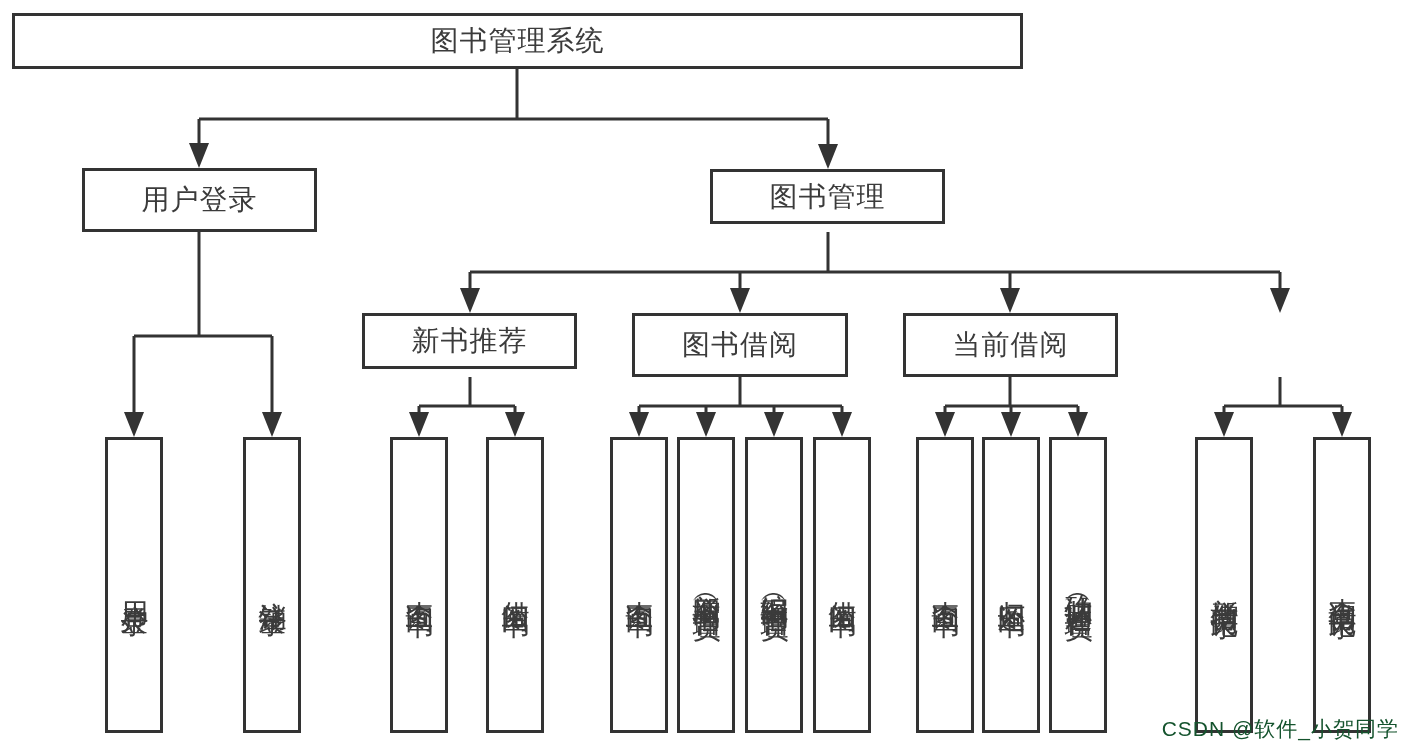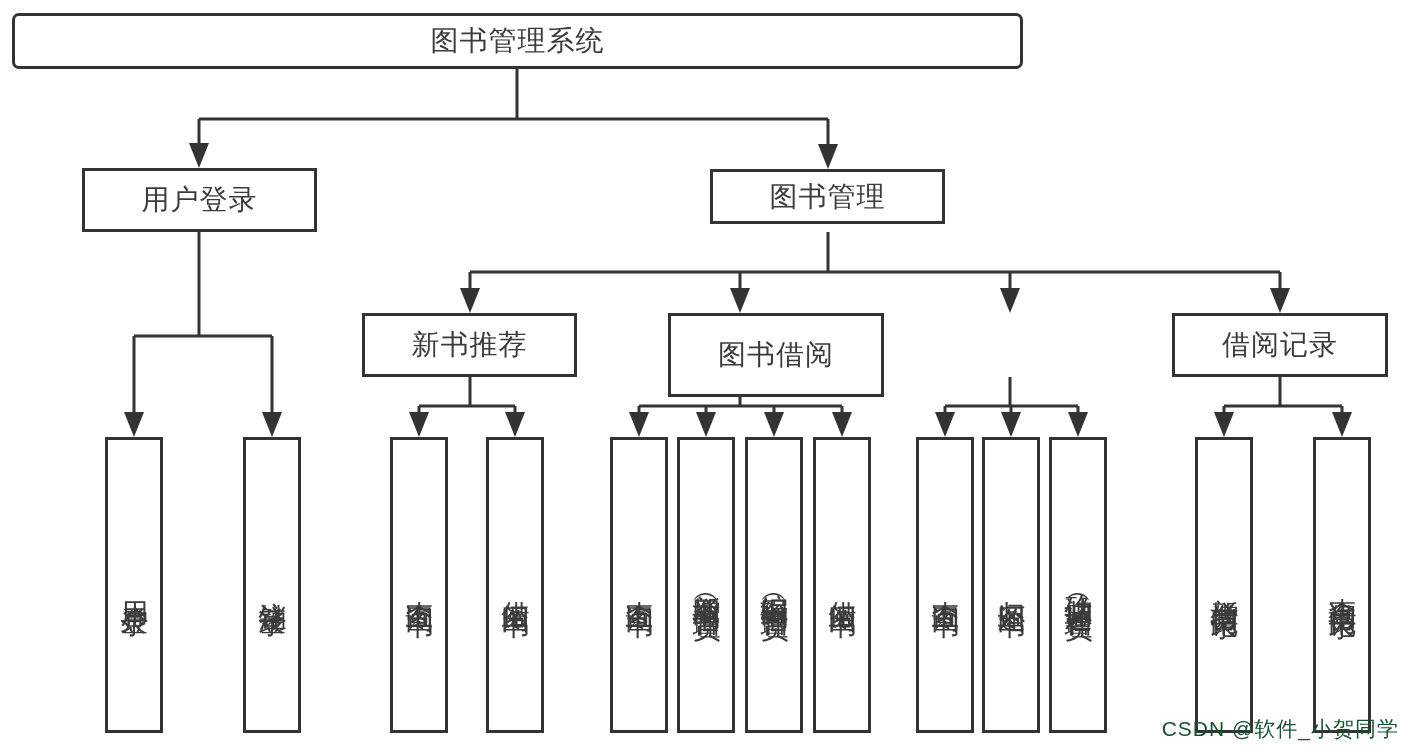--- a/index.html
+++ b/index.html
@@ -103,28 +103,28 @@
 
       <polygon points="935,412 955,412 945,437"></polygon>
       <polygon points="1001,412 1021,412 1011,437"></polygon>
       <polygon points="1068,412 1088,412 1078,437"></polygon>
 
       <polygon points="1214,412 1234,412 1224,437"></polygon>
       <polygon points="1332,412 1352,412 1342,437"></polygon>
     </g>
   </svg>
 
-  <div class="node" style="left:12px; top:13px; width:1011px; height:56px;border-radius:7px;">图书管理系统</div>
+  <div class="node" style="left:12px; top:13px; width:1011px; height:56px;">图书管理系统</div>
 
   <div class="node" style="left:82px; top:168px; width:235px; height:64px;">用户登录</div>
   <div class="node" style="left:710px; top:169px; width:235px; height:55px;">图书管理</div>
 
-  <div class="node" style="left:362px; top:313px; width:215px; height:64px;">新书推荐</div>
-  <div class="node" style="left:632px; top:313px; width:216px; height:84px;margin-left:36px;">图书借阅</div>
-  <div class="node" style="left:1172px; top:313px; width:216px; height:64px;">借阅记录</div>
+  <div class="node" style="left:362px; top:313px; width:215px; height:56px;">新书推荐</div>
+  <div class="node" style="left:632px; top:313px; width:216px; height:64px;">图书借阅</div>
+  <div class="node" style="left:903px; top:313px; width:215px; height:64px;">当前借阅</div>
 
   <div class="node leaf" style="left:105px;">
     <span class="vtext">用户登录</span>
   </div>
   <div class="node leaf" style="left:243px;">
     <span class="vtext">注销登录</span>
   </div>
 
   <div class="node leaf" style="left:390px;">
     <span class="vtext">查询图书</span>

